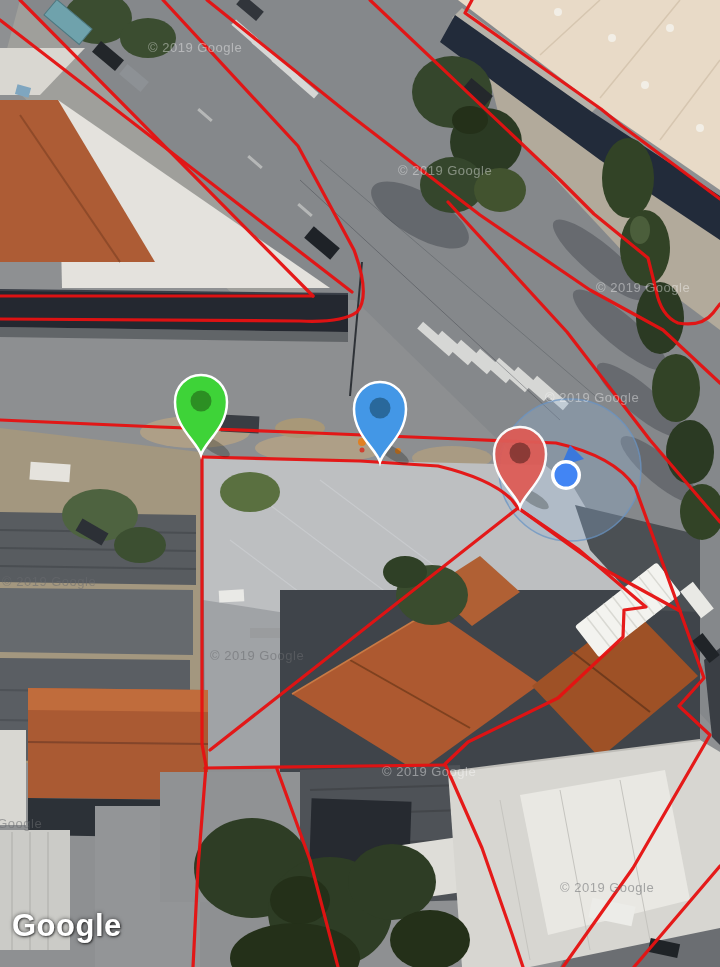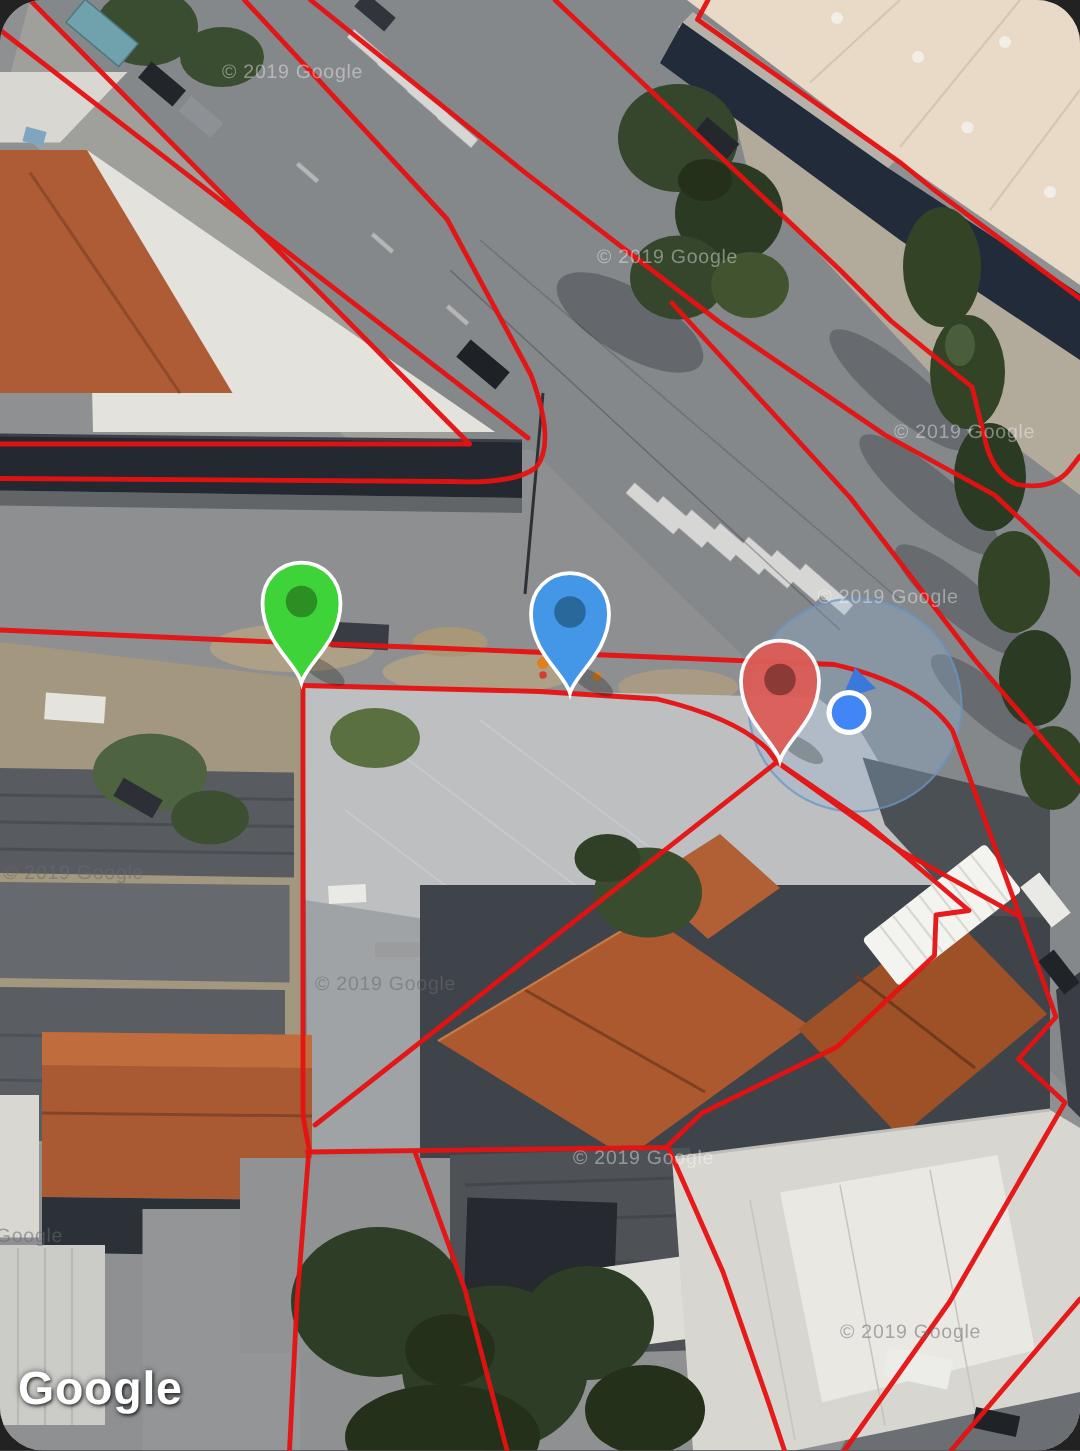--- a/index.html
+++ b/index.html
@@ -1,17 +1,17 @@
 <!DOCTYPE html>
 <html><head>
 <meta charset="utf-8">
 <style>
   html,body{margin:0;padding:0;background:#222;}
   #stage{position:relative;width:720px;height:967px;overflow:hidden;
-         font-family:"Liberation Sans",sans-serif;background:#8e9092;border-radius:29px;}
+         font-family:"Liberation Sans",sans-serif;background:#8e9092;}
   #stage svg{position:absolute;left:0;top:0;}
   .wm{position:absolute;font-size:13px;letter-spacing:.5px;white-space:nowrap;
       pointer-events:none;user-select:none;}
   .wm-light{color:rgba(255,255,255,0.40);}
   .wm-dark{color:rgba(105,108,112,0.55);}
   #google-logo{position:absolute;left:12px;top:908px;font-size:31px;font-weight:bold;
       color:#ffffff;letter-spacing:0.5px;cursor:pointer;
       text-shadow:0 0 4px rgba(0,0,0,.6),1px 1px 2px rgba(0,0,0,.55);}
 </style>
 </head>

